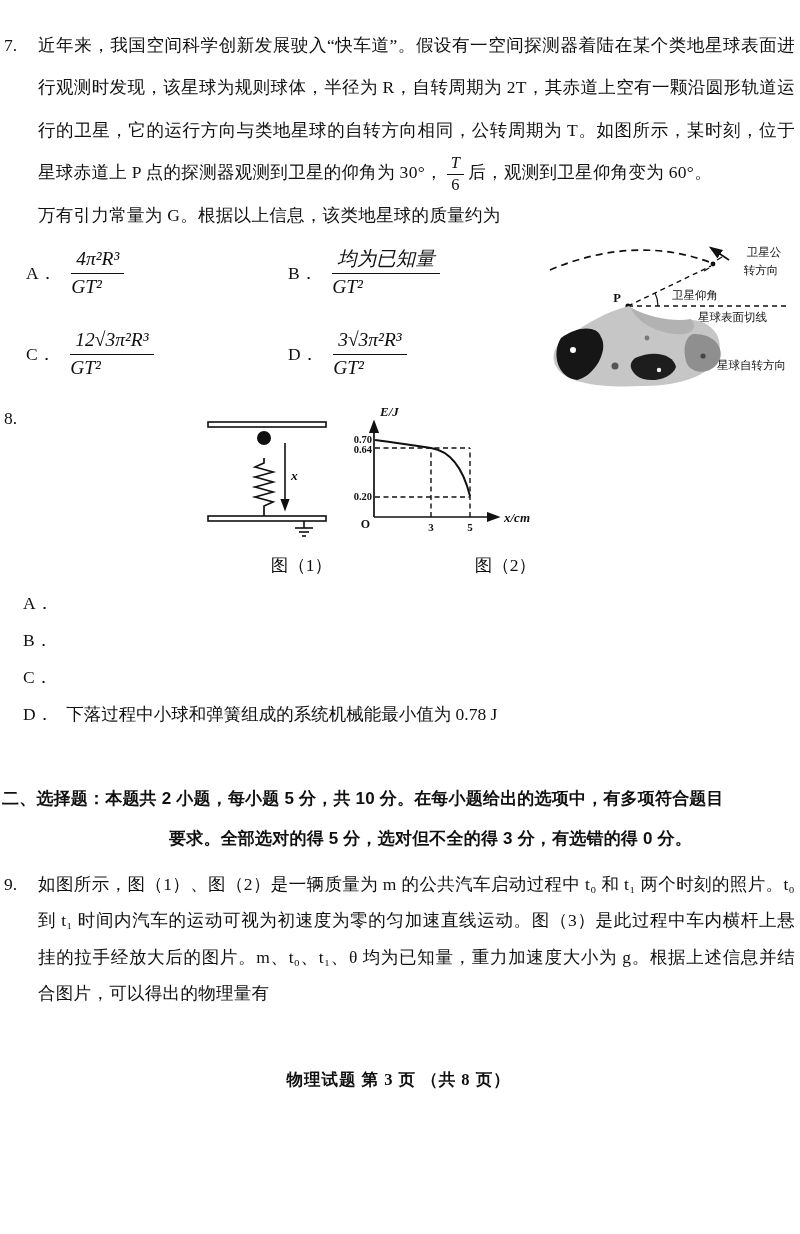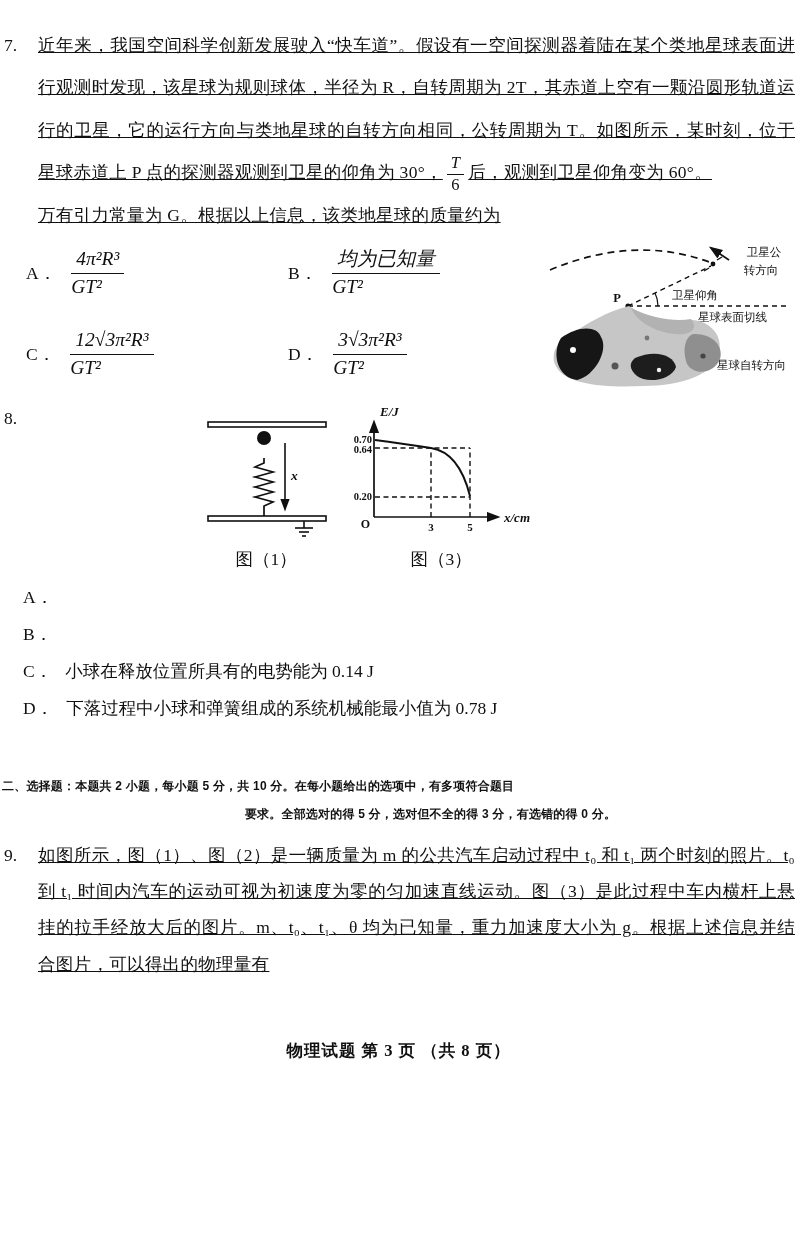--- a/index.html
+++ b/index.html
@@ -6,21 +6,21 @@
   body {
     width:800px; height:1234px; overflow:hidden;
     background:#ffffff; color:#101010;
     font-family:"Liberation Serif","DejaVu Serif",serif;
   }
   .page { box-sizing:border-box; width:800px; height:1234px; padding:24px 5px 0 2px; }
 
   .q { position:relative; padding-left:36px; }
   .qnum { position:absolute; left:2px; top:0; font-size:17.5px; }
   .q7 .qnum, .q7 .qtext { line-height:2.42; }
-  .qtext { font-size:17.5px; text-align:justify; margin:0; letter-spacing:0.3px;text-decoration:underline; }
+  .qtext { font-size:17.5px; text-align:justify; margin:0; letter-spacing:0.3px; }
   .q8 .qtext, .q9 .qtext { line-height:2.07; }
   .q8 .qnum, .q9 .qnum { line-height:2.07; font-size:17.5px; }
 
   
   .ifrac { display:inline-block; vertical-align:middle; text-align:center;
            line-height:1.1; margin:0 4px; font-size:16.5px; }
   .ifrac .num { display:block; font-style:italic; border-bottom:1.3px solid #111; padding:0 4px 1px; }
   .ifrac .den { display:block; padding-top:1px; }
 
   
@@ -30,29 +30,29 @@
   .optlabel { font-size:17.5px; }
   .frac { display:inline-block; margin-left:15px; 
           font-style:italic; font-size:19.5px; line-height:1.22; }
   .frac .num { display:block; border-bottom:1.5px solid #111; padding:0 5px 2px; }
   .frac .den { display:block; padding-top:1px; }
   .q7fig { width:252px; flex:0 0 252px; }
 
   
   .figures { display:flex; align-items:flex-end; gap:14px; margin:12px 0 0 162px; }
   .figbox { text-align:center; }
-  .figcap { font-size:17.5px; margin-top:3px; }
+  .figcap { font-size:17.5px; margin-top:9px;text-align:right; }
 
   
   .optlist { margin:8px 0 0 -15px; }
   .optlist .optline { display:flex; gap:13px; margin:0; font-size:17.5px; line-height:2.12; }
 
   
   .sec2 { margin-top:46px; font-family:"Liberation Sans","DejaVu Sans",sans-serif; font-weight:700; }
-  .sec2 .hline { display:block; font-size:12px; line-height:2.32; white-space:nowrap; letter-spacing:0.2px; }
+  .sec2 .hline { display:block; font-size:17px; line-height:2.32; white-space:nowrap; letter-spacing:0.2px; }
   .sec2 .hline2 { padding-left:64px;text-align:center; }
 
   .q9 { margin-top:8px; }
 
   footer { margin-top:58px; text-align:center; font-weight:700; font-size:16.5px; letter-spacing:1px; }
 
   svg text { font-family:"Liberation Serif","DejaVu Serif",serif; fill:#101010; }
   .svg-cn { font-size:11.5px; }
 </style>
 </head>
@@ -177,34 +177,33 @@
           <line x1="29" y1="97" x2="124" y2="97" stroke="#101010" stroke-width="1.4" stroke-dasharray="5 3.5"></line>
           <line x1="85" y1="117" x2="85" y2="48" stroke="#101010" stroke-width="1.4" stroke-dasharray="5 3.5"></line>
           <line x1="124" y1="117" x2="124" y2="48" stroke="#101010" stroke-width="1.4" stroke-dasharray="5 3.5"></line>
           <path d="M 29 40 C 52 43 72 46 85 48 C 104 51 117 68 124 96" fill="none" stroke="#101010" stroke-width="2"></path>
           <text x="26" y="43" text-anchor="end" font-size="10.5" font-weight="bold">0.70</text>
           <text x="26" y="53" text-anchor="end" font-size="10.5" font-weight="bold">0.64</text>
           <text x="26" y="100" text-anchor="end" font-size="10.5" font-weight="bold">0.20</text>
           <text x="85" y="131" text-anchor="middle" font-size="11" font-weight="bold">3</text>
           <text x="124" y="131" text-anchor="middle" font-size="11" font-weight="bold">5</text>
         </svg>
-        <div class="figcap">图（3）</div>
+        <div class="figcap">图（2）</div>
       </div>
     </div>
 
     <div class="optlist">
       <p class="optline">
           <span>A．</span>
         </p>
       <p class="optline">
           <span>B．</span>
         </p>
       <p class="optline">
           <span>C．</span>
-          <span>小球在释放位置所具有的电势能为 0.14 J</span>
         </p>
       <p class="optline">
           <span>D．</span>
           <span>下落过程中小球和弹簧组成的系统机械能最小值为 0.78 J</span>
         </p>
     </div>
   </section>
 
   <section class="sec2">
     <span class="hline">二、选择题：本题共 2 小题，每小题 5 分，共 10 分。在每小题给出的选项中，有多项符合题目</span>

